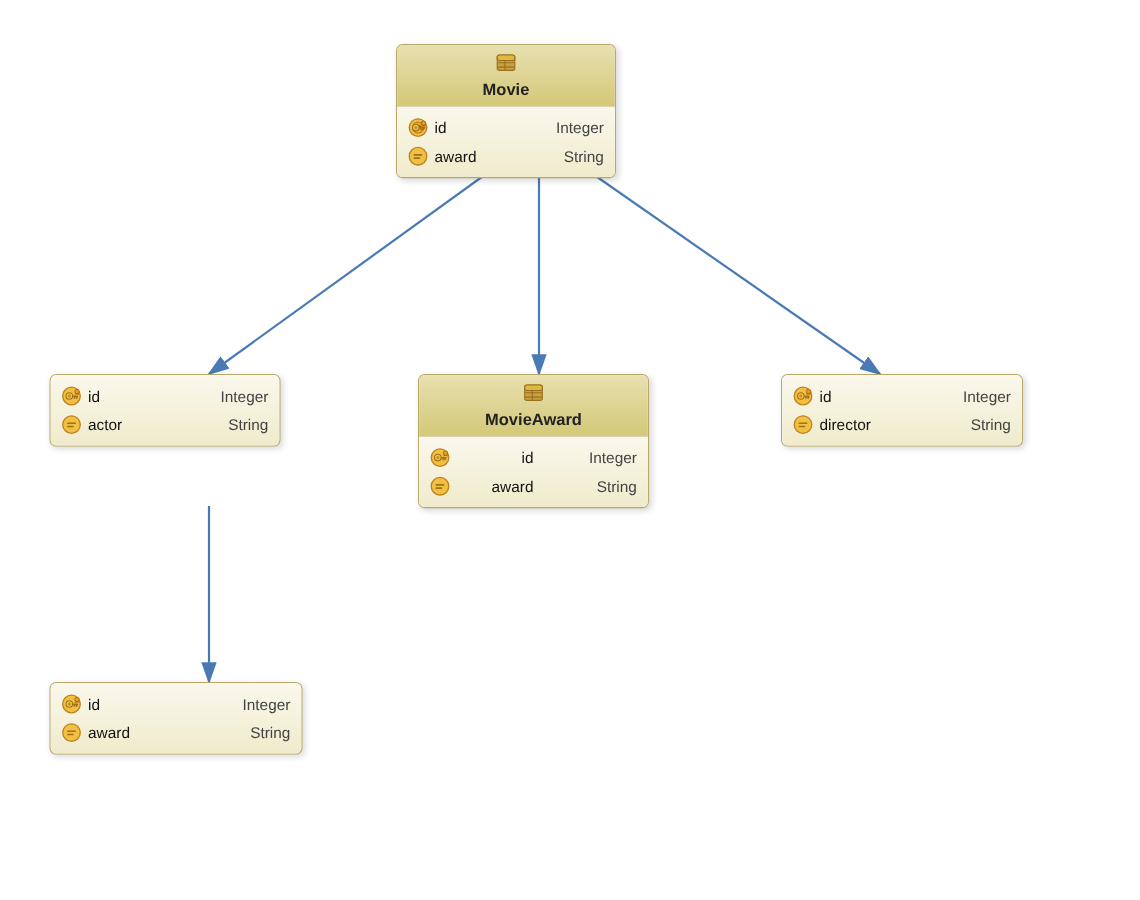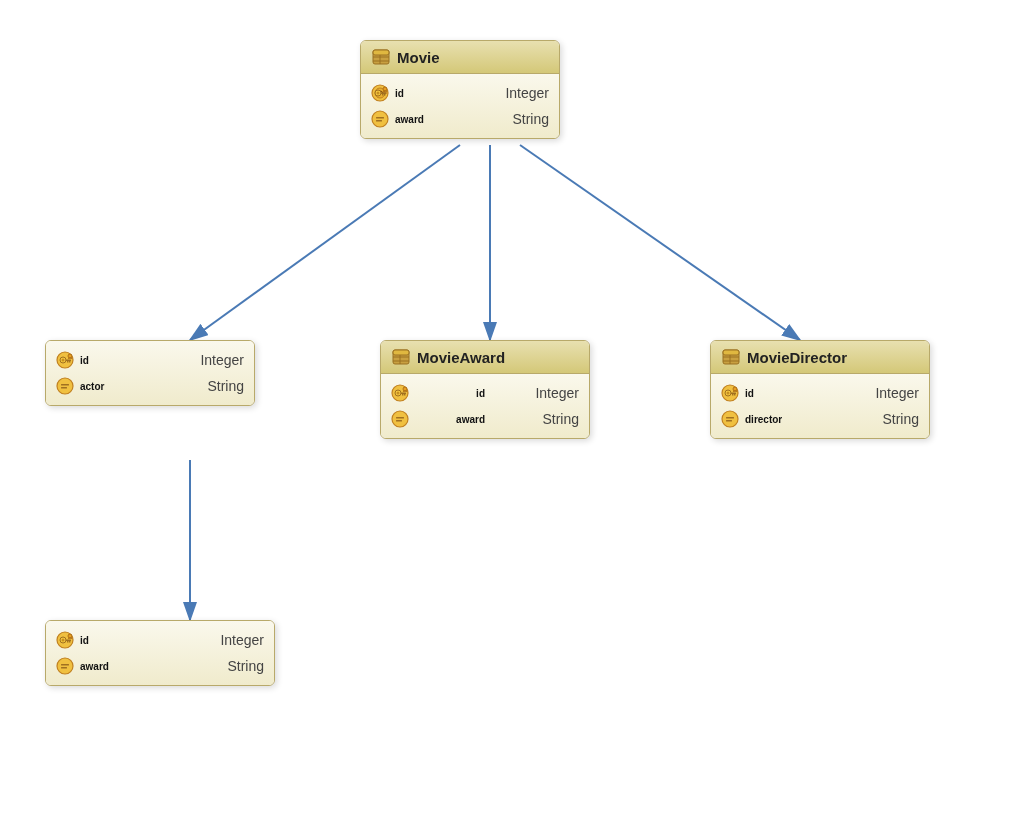--- a/index.html
+++ b/index.html
@@ -36,20 +36,21 @@
       min-width: 180px;
     }
 
     .entity-header {
       background: linear-gradient(180deg, #e8e0b0 0%, #d4c878 100%);
       border-bottom: 1.5px solid #b8a96a;
       padding: 6px 10px;
       display: flex;
       align-items: center;
       gap: 6px;
+      flex-direction: column;
     }
 
     .entity-header-icon {
       width: 20px;
       height: 20px;
       flex-shrink: 0;
     }
 
     .entity-header-title {
       font-size: 15px;
@@ -69,22 +70,22 @@
       gap: 6px;
     }
 
     .field-icon {
       width: 18px;
       height: 18px;
       flex-shrink: 0;
     }
 
     .field-name {
-      font-size: 10px;
-      font-weight: 700;
+      font-size: 14px;
+      font-weight: 400;
       color: #111;
       min-width: 70px;
     }
 
     .field-type {
       font-size: 14px;
       color: #444;
       margin-left: auto;
       padding-left: 20px;
     }
@@ -215,30 +216,20 @@
           <rect x="5" y="7" width="8" height="1.5" rx="0.5" fill="#a07020"></rect>
           <rect x="5" y="10" width="6" height="1.5" rx="0.5" fill="#a07020"></rect>
         </svg>
         <span class="field-name">award</span>
         <span class="field-type">String</span>
       </div>
     </div>
   </div>
 
   <div class="entity-box" style="left:710px; top:340px; min-width:220px;">
-    <div class="entity-header">
-      <svg class="entity-header-icon" viewBox="0 0 20 20">
-        <rect x="2" y="3" width="16" height="14" rx="2" fill="#c8a040" stroke="#9a7020" stroke-width="1"></rect>
-        <rect x="2" y="3" width="16" height="5" rx="2" fill="#e0b840" stroke="#9a7020" stroke-width="1"></rect>
-        <line x1="2" y1="10" x2="18" y2="10" stroke="#9a7020" stroke-width="1"></line>
-        <line x1="2" y1="14" x2="18" y2="14" stroke="#9a7020" stroke-width="1"></line>
-        <line x1="9" y1="8" x2="9" y2="17" stroke="#9a7020" stroke-width="1"></line>
-      </svg>
-      <span class="entity-header-title">MovieDirector</span>
-    </div>
     <div class="entity-body">
       <div class="entity-row">
         <svg class="field-icon" viewBox="0 0 18 18">
           <circle cx="9" cy="9" r="8" fill="#f0c040" stroke="#c08020" stroke-width="1.2"></circle>
           <ellipse cx="7" cy="9" rx="3" ry="3" fill="#f5c840" stroke="#a07020" stroke-width="1"></ellipse>
           <ellipse cx="7" cy="9" rx="1.5" ry="1.5" fill="#c89020"></ellipse>
           <rect x="10" y="8.5" width="5" height="1.5" rx="0.5" fill="#a07020"></rect>
           <rect x="13" y="10" width="1.5" height="1.5" rx="0.3" fill="#a07020"></rect>
           <rect x="11" y="10" width="1.5" height="1.5" rx="0.3" fill="#a07020"></rect>
           <circle cx="14" cy="5" r="2" fill="#e8a020" stroke="#a06010" stroke-width="0.8"></circle>

